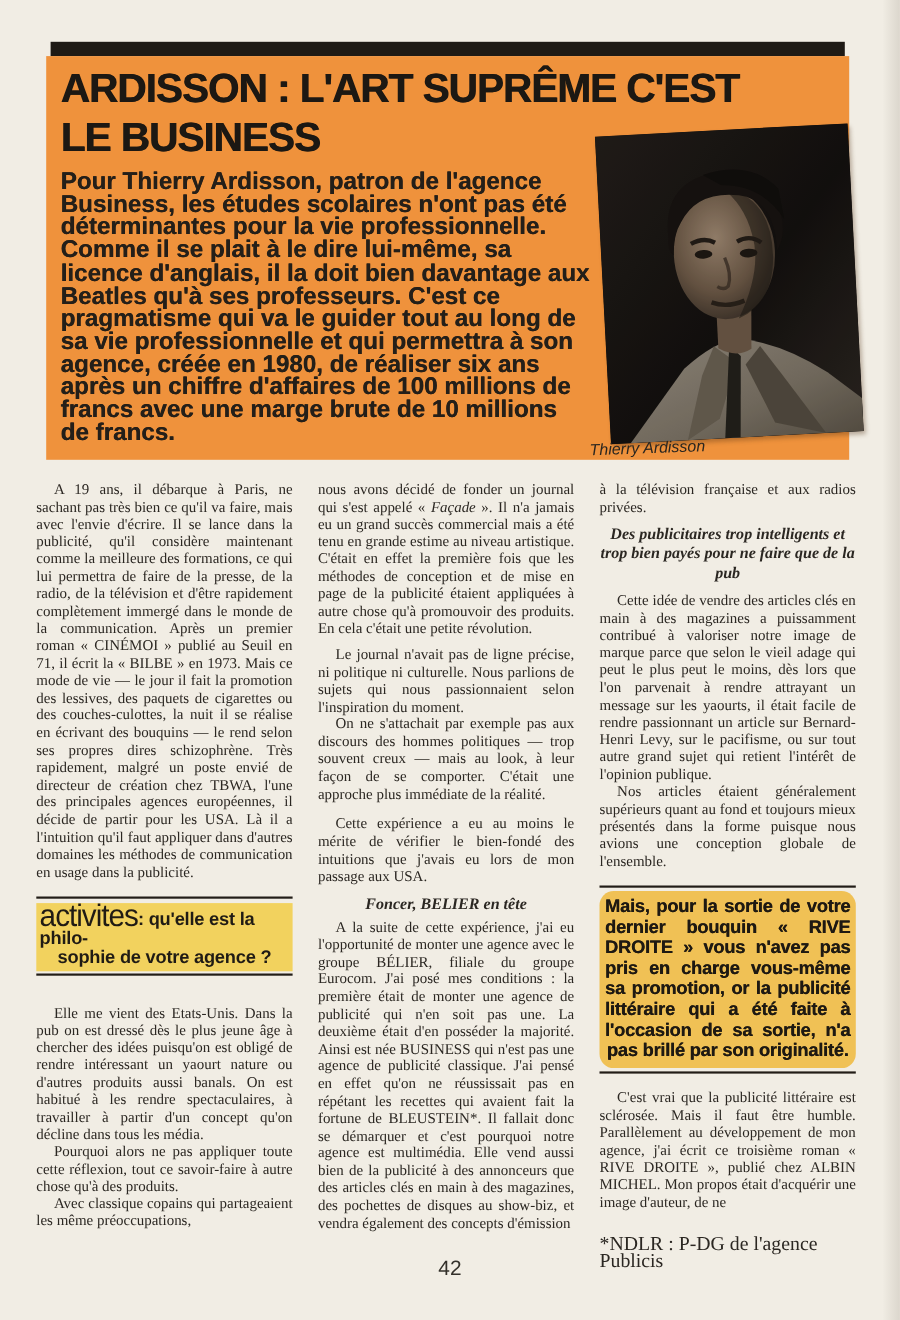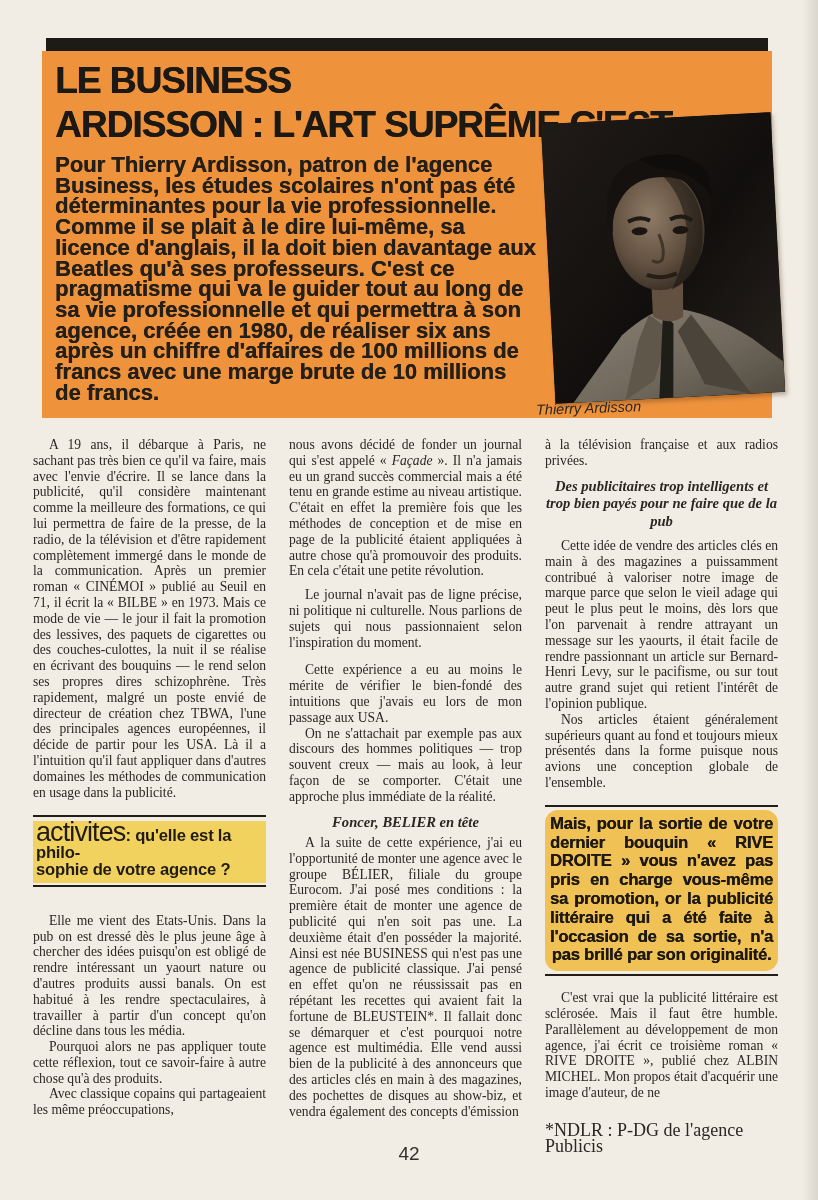--- a/index.html
+++ b/index.html
@@ -110,21 +110,21 @@
     letter-spacing: -0.9px;
     font-weight: 400;
     display: inline-block;
     transform: scaleY(1.05);
   }
   .q-bold {
     font-weight: 700;
     font-size: 16.6px;
     letter-spacing: -0.2px;
   }
-  .q-line2 { display: block; }
+  .q-line2 { display: block; text-align: center; }
   .after-qbox { margin-top: 26px !important; }
   .hl-box { margin-top: 14px; }
   .hl-yellow {
     background: #f0c155;
     margin: 3px 0 3px 0;
     padding: 5px 5px 6px 5px;
     font-family: "Liberation Sans", sans-serif;
     font-weight: 700;
     font-size: 16.6px;
     line-height: 18.8px;
@@ -153,22 +153,22 @@
 </style>
 </head>
 <body>
 
 <div class="page">
 
   <div class="topbar"></div>
 
   <div class="orange-block">
     <h1 class="article-title">
+        <span>ARDISSON : L'ART SUPRÊME C'EST</span>
         <span>LE BUSINESS</span>
-        <span>ARDISSON : L'ART SUPRÊME C'EST</span>
       </h1>
     <div class="intro">Pour Thierry Ardisson, patron de l'agence Business, les études scolaires n'ont pas été déterminantes pour la vie professionnelle. Comme il se plait à le dire lui-même, sa licence d'anglais, il la doit bien davantage aux Beatles qu'à ses professeurs. C'est ce pragmatisme qui va le guider tout au long de sa vie professionnelle et qui permettra à son agence, créée en 1980, de réaliser six ans après un chiffre d'affaires de 100 millions de francs avec une marge brute de 10 millions de francs.</div>
   </div>
 
   <div class="photo-wrap">
     <svg viewBox="0 0 230 280" preserveAspectRatio="none">
       <defs>
         <linearGradient id="bgGrad" x1="0" y1="0" x2="1" y2="1">
           <stop offset="0" stop-color="#231e1a"></stop>
           <stop offset="0.55" stop-color="#13100e"></stop>
@@ -227,22 +227,22 @@
     </div>
 
     <p class="ind after-qbox">Elle me vient des Etats-Unis. Dans la pub on est dressé dès le plus jeune âge à chercher des idées puisqu'on est obligé de rendre intéressant un yaourt nature ou d'autres produits aussi banals. On est habitué à les rendre spectaculaires, à travailler à partir d'un concept qu'on décline dans tous les média.</p>
     <p class="ind">Pourquoi alors ne pas appliquer toute cette réflexion, tout ce savoir-faire à autre chose qu'à des produits.</p>
     <p class="ind">Avec classique copains qui partageaient les même préoccupations,</p>
   </div>
 
   <div class="col col-2">
     <p><span>nous avons décidé de fonder un journal qui s'est appelé « </span><i class="mag-title">Façade</i><span> ». Il n'a jamais eu un grand succès commercial mais a été tenu en grande estime au niveau artistique. C'était en effet la première fois que les méthodes de conception et de mise en page de la publicité étaient appliquées à autre chose qu'à promouvoir des produits. En cela c'était une petite révolution.</span></p>
     <p class="ind gap-sm">Le journal n'avait pas de ligne précise, ni politique ni culturelle. Nous parlions de sujets qui nous passionnaient selon l'inspiration du moment.</p>
+    <p class="ind">On ne s'attachait par exemple pas aux discours des hommes politiques — trop souvent creux — mais au look, à leur façon de se comporter. C'était une approche plus immédiate de la réalité.</p>
     <p class="ind gap-md">Cette expérience a eu au moins le mérite de vérifier le bien-fondé des intuitions que j'avais eu lors de mon passage aux USA.</p>
-    <p class="ind">On ne s'attachait par exemple pas aux discours des hommes politiques — trop souvent creux — mais au look, à leur façon de se comporter. C'était une approche plus immédiate de la réalité.</p>
     <p class="subhead">Foncer, BELIER en tête</p>
     <p class="ind">A la suite de cette expérience, j'ai eu l'opportunité de monter une agence avec le groupe BÉLIER, filiale du groupe Eurocom. J'ai posé mes conditions : la première était de monter une agence de publicité qui n'en soit pas une. La deuxième était d'en posséder la majorité. Ainsi est née BUSINESS qui n'est pas une agence de publicité classique. J'ai pensé en effet qu'on ne réussissait pas en répétant les recettes qui avaient fait la fortune de BLEUSTEIN*. Il fallait donc se démarquer et c'est pourquoi notre agence est multimédia. Elle vend aussi bien de la publicité à des annonceurs que des articles clés en main à des magazines, des pochettes de disques au show-biz, et vendra également des concepts d'émission</p>
   </div>
 
   <div class="col col-3">
     <p>à la télévision française et aux radios privées.</p>
     <p class="subhead gap-md">Des publicitaires trop intelligents et trop bien payés pour ne faire que de la pub</p>
     <p class="ind gap-sm">Cette idée de vendre des articles clés en main à des magazines a puissamment contribué à valoriser notre image de marque parce que selon le vieil adage qui peut le plus peut le moins, dès lors que l'on parvenait à rendre attrayant un message sur les yaourts, il était facile de rendre passionnant un article sur Bernard-Henri Levy, sur le pacifisme, ou sur tout autre grand sujet qui retient l'intérêt de l'opinion publique.</p>
     <p class="ind">Nos articles étaient généralement supérieurs quant au fond et toujours mieux présentés dans la forme puisque nous avions une conception globale de l'ensemble.</p>
 

